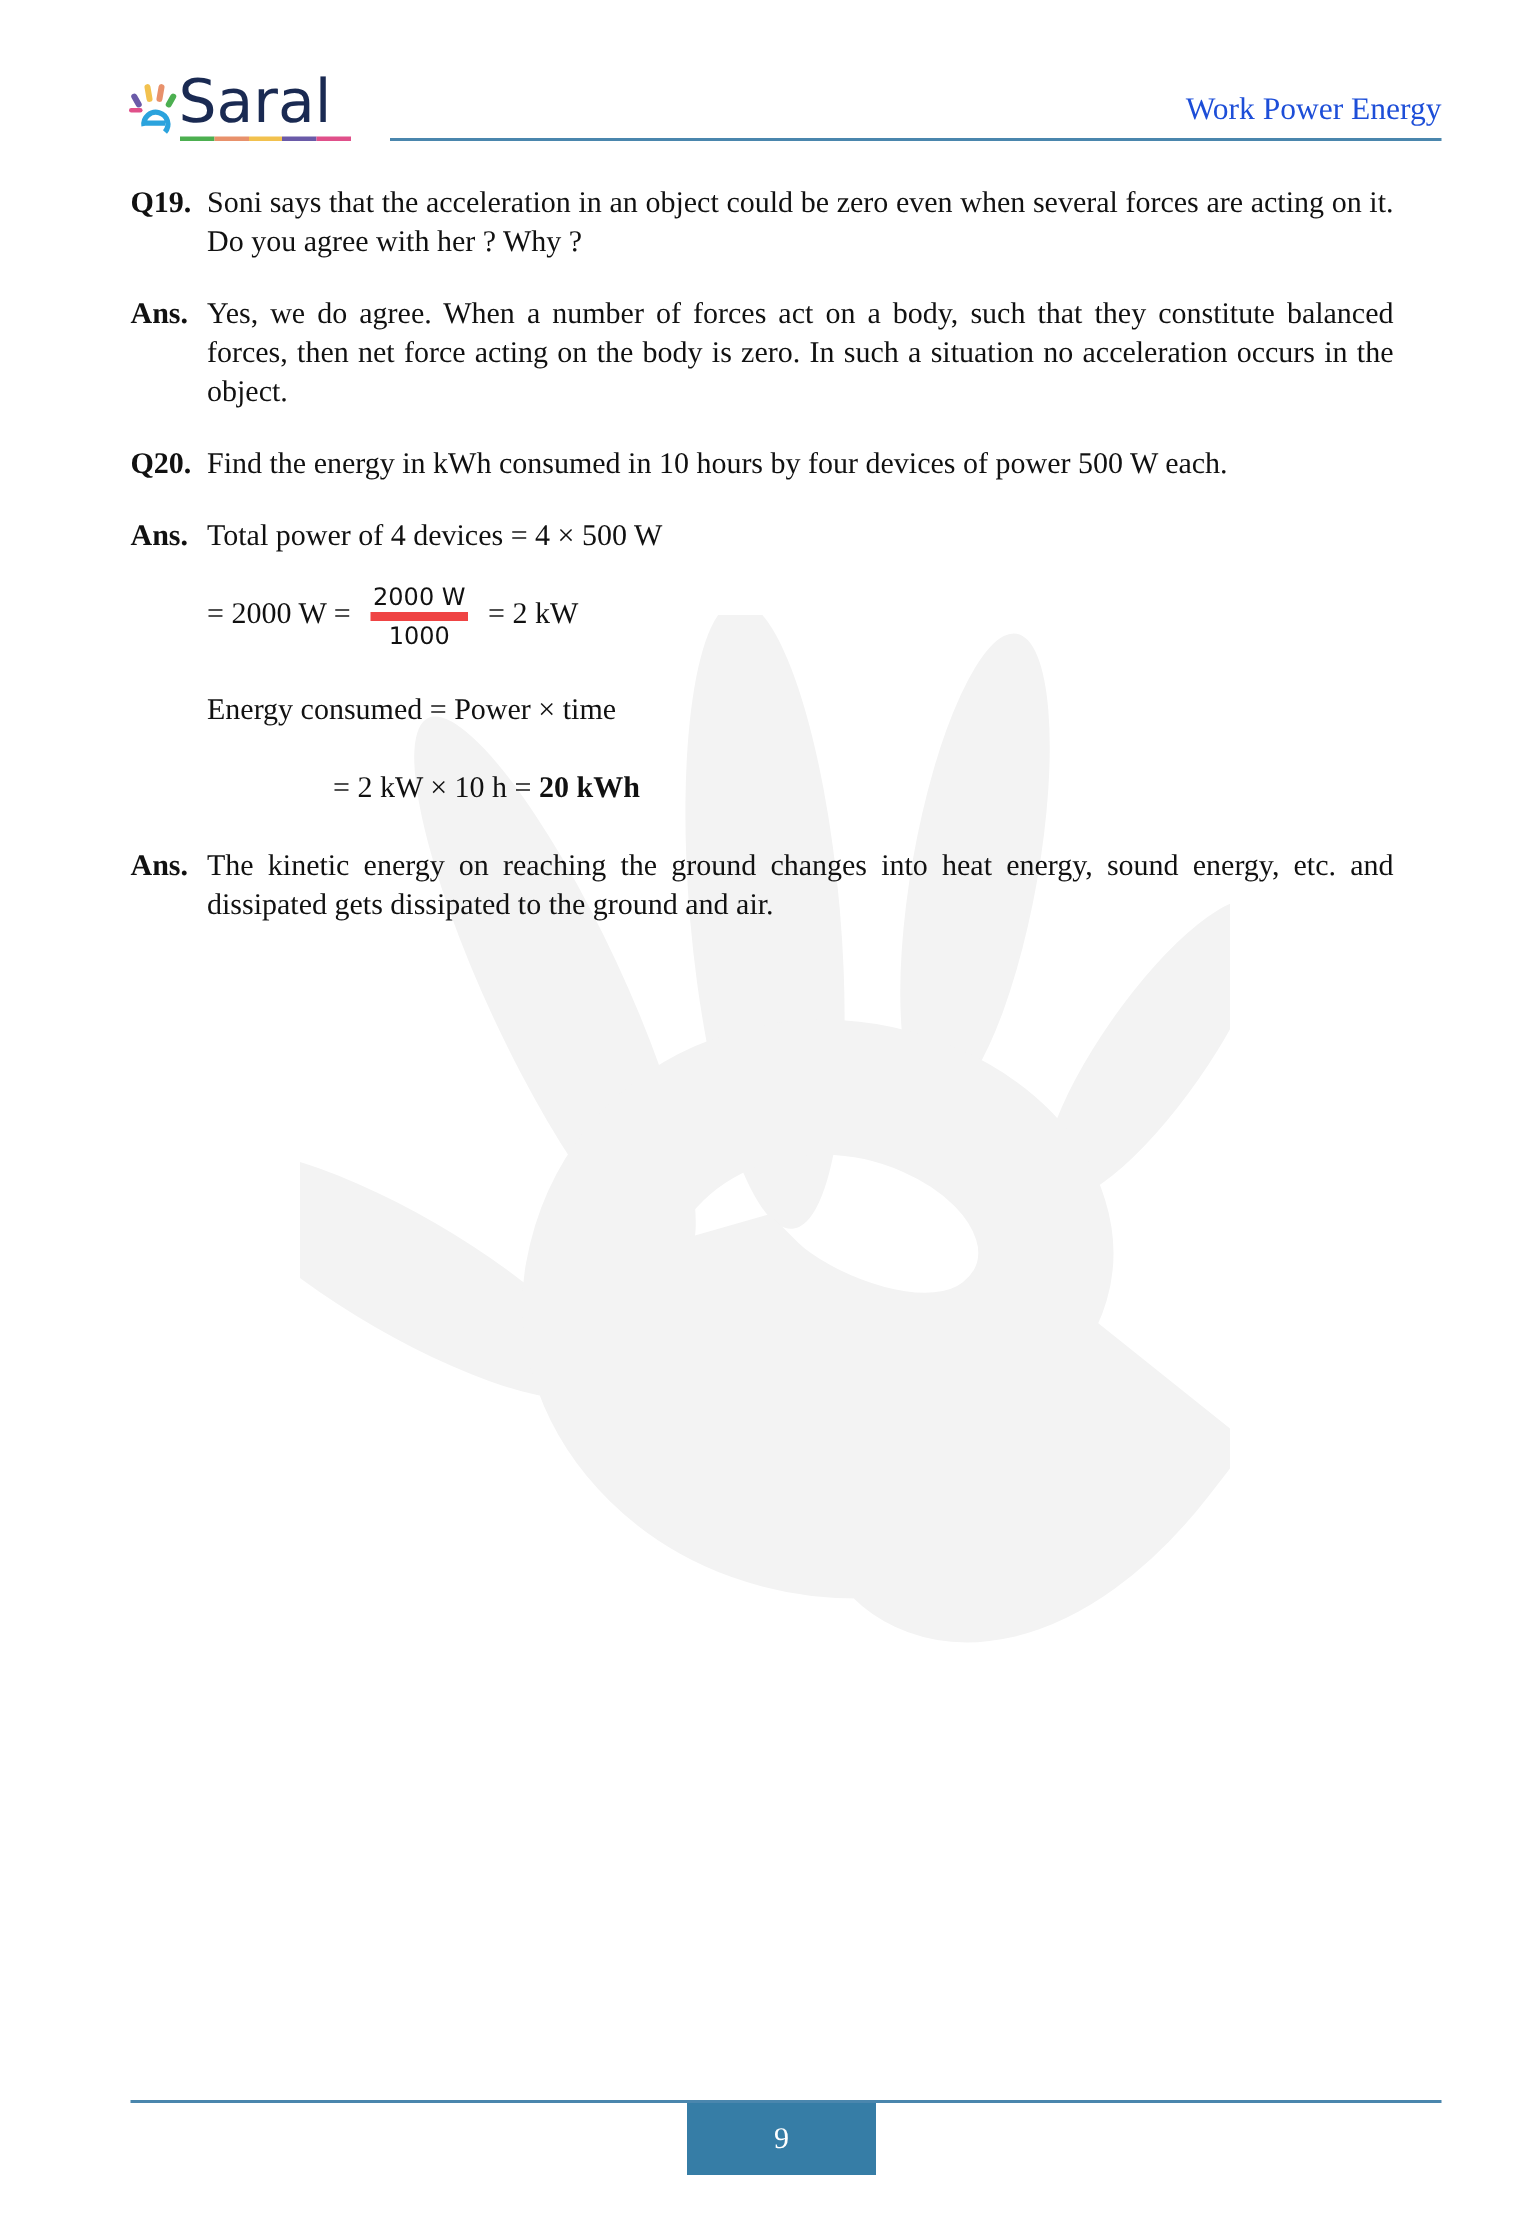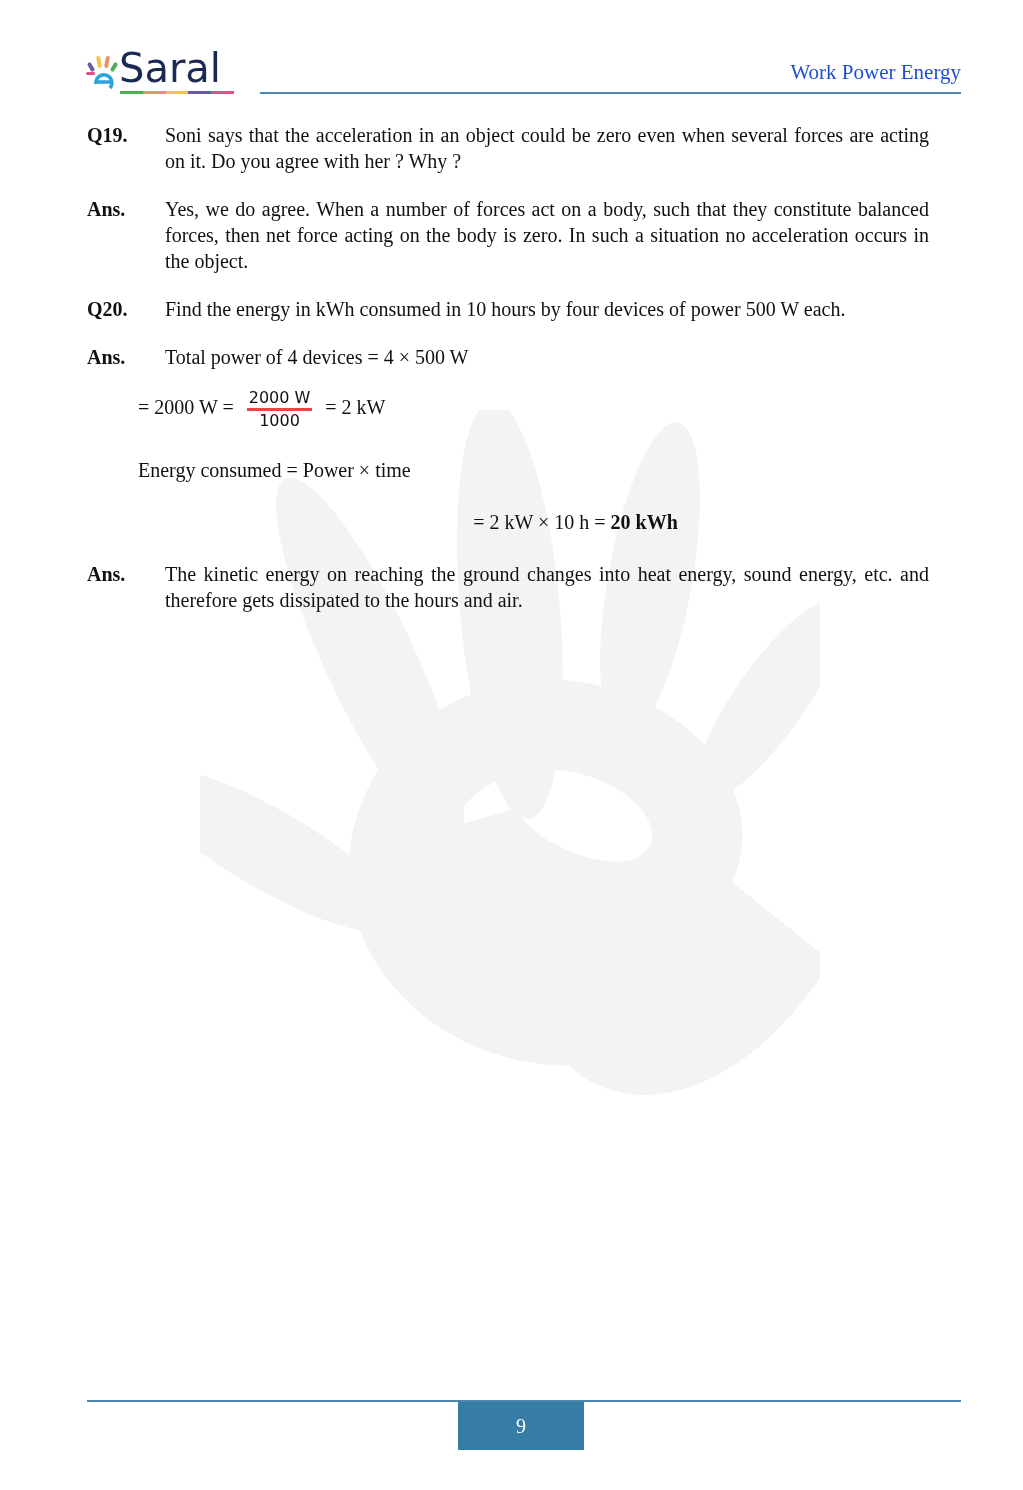--- a/index.html
+++ b/index.html
@@ -12,29 +12,29 @@
   .logo-word { position: absolute; left: 33px; top: -4px; font-family: "DejaVu Sans", sans-serif;
                font-size: 40px; color: #1a2a52; letter-spacing: 0px; line-height: 48px; }
   .logo-bar { position: absolute; left: 34px; top: 43px; height: 3px; width: 114px; display: flex; }
   .logo-bar span { flex: 1; height: 3px; }
   .logo-hand { position: absolute; left: 0; top: 6px; width: 36px; height: 40px; }
 
   .header-title { position: absolute; right: 62px; top: 60px; font-size: 21px; color: #1d4ed8; z-index: 2; }
   .header-rule { position: absolute; left: 260px; top: 92px; width: 701px; height: 2px; background: #4a86ad; }
 
   .content { position: absolute; left: 87px; top: 122px; width: 842px; z-index: 2; font-size: 20px; line-height: 26px; }
-  .qa { display: flex; margin-bottom: 22px; gap: 27px; }
+  .qa { display: flex; margin-bottom: 22px; }
   .qa .lbl { width: 51px; flex: none; font-weight: bold; }
   .qa .txt { flex: 1; text-align: justify; }
   .calc { margin-left: 51px; }
   .calc .line { margin-bottom: 26px; }
   .frac { display: inline-flex; flex-direction: column; align-items: center; vertical-align: middle;
           font-family: "DejaVu Sans", sans-serif; font-size: 16px; line-height: 20px; margin: 0 8px; }
-  .frac .num { border-bottom: 3px solid #ef4444; padding: 0 2px; }
-  .indent2 { margin-left: 84px; text-align: center; }
+  .frac .num { border-bottom: 6px solid #ef4444; padding: 0 2px; }
+  .indent2 { margin-left: 84px; }
   b.result { font-weight: bold; }
 
   .footer-rule { position: absolute; left: 87px; top: 1400px; width: 874px; height: 2px; background: #4a86ad; }
   .page-box { position: absolute; left: 458px; top: 1402px; width: 126px; height: 48px; background: #367da6;
               color: #fff; font-size: 20px; text-align: center; line-height: 48px; }
 </style>
 </head>
 <body>
 
 <svg class="watermark" viewBox="0 0 620 760">
@@ -98,18 +98,18 @@
     </div>
     <div class="line">Energy consumed = Power × time</div>
     <div class="line indent2">
       <span>= 2 kW × 10 h =</span>
       <b class="result">20 kWh</b>
     </div>
   </div>
 
   <div class="qa">
     <span class="lbl">Ans.</span>
-    <span class="txt">The kinetic energy on reaching the ground changes into heat energy, sound energy, etc. and therefore gets dissipated to the hours and air.</span>
+    <span class="txt">The kinetic energy on reaching the ground changes into heat energy, sound energy, etc. and dissipated gets dissipated to the ground and air.</span>
   </div>
 </div>
 
 <div class="footer-rule"></div>
 <div class="page-box">9</div>
 
 </body></html>

